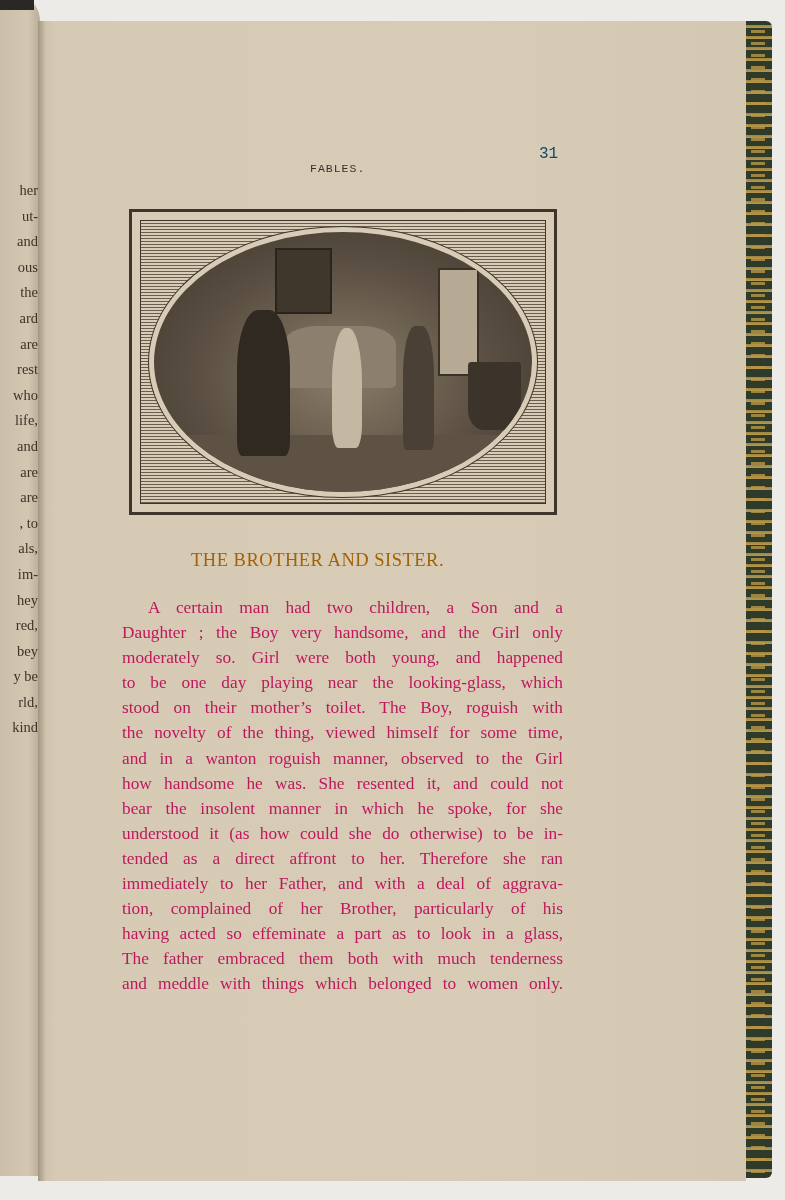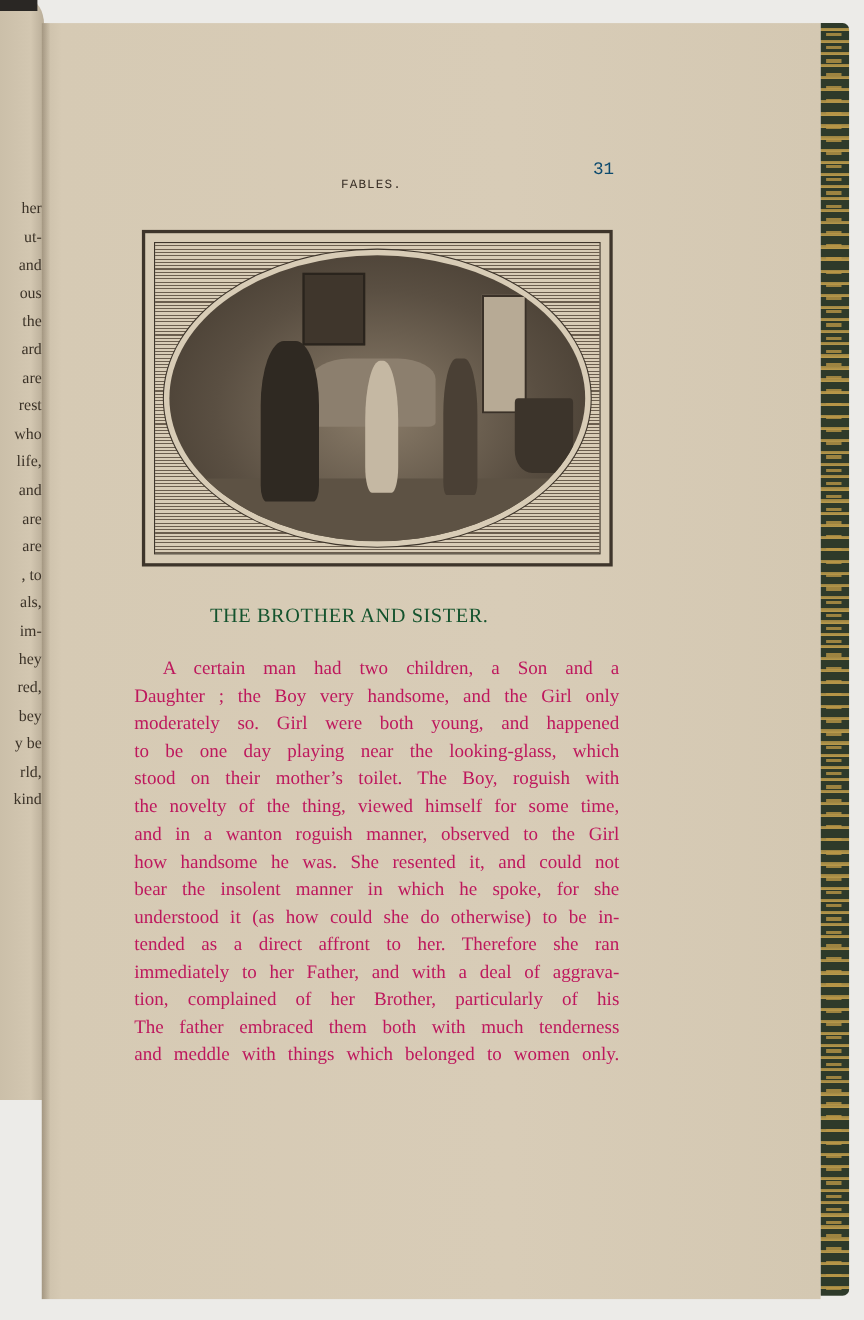--- a/index.html
+++ b/index.html
@@ -2,21 +2,21 @@
 <html><head>
 <meta charset="utf-8">
 <style>
   html, body { margin:0; padding:0; }
   body {
     width:785px; height:1200px; overflow:hidden; position:relative;
     background:#ecebe8;
     font-family:"DejaVu Serif", "Liberation Serif", serif;
   }
   .left-page {
-    position:absolute; left:0; top:0; width:40px; height:1000px;
+    position:absolute; left:0; top:0; width:40px; height:1176px;
     background:linear-gradient(90deg,#cbbfa9 0%,#d3c7b1 70%,#b9ad98 100%);
     border-top-right-radius:14px 22px;
   }
   .left-page-top-shadow { position:absolute; left:0; top:0; width:34px; height:10px; background:#2a2724; }
   .left-page-text {
     position:absolute; right:2px; top:178px; width:60px;
     text-align:right; color:#3c3328; font-size:14.5px;
     font-family:"Liberation Serif", serif; line-height:25.6px;
   }
   .left-page-text div { white-space:nowrap; }
@@ -60,21 +60,21 @@
     background:radial-gradient(ellipse at 50% 55%,#8a7c69 0%,#5a4f42 55%,#3e352b 100%);
   }
   .scene-picture { position:absolute; left:32%; top:6%; width:14%; height:24%; background:#3f362c; border:2px solid #2a241d; }
   .scene-sofa { position:absolute; left:34%; top:36%; width:30%; height:24%; background:#8c7f6e; border-radius:30% 30% 6% 6%; }
   .scene-window { position:absolute; left:75%; top:14%; width:10%; height:40%; background:#b7aa95; border:2px solid #3a3128; }
   .scene-figure { position:absolute; background:#2f2922; border-radius:40% 40% 10% 10%; }
   .scene-girl { position:absolute; left:47%; top:37%; width:8%; height:46%; background:#c5b8a3; border-radius:45% 45% 20% 20%; }
   .scene-floor { position:absolute; left:0; bottom:0; width:100%; height:22%; background:#5d5244; }
   .chapter-title {
     position:absolute; left:191px; top:550px; font-size:18.5px; letter-spacing:.5px;
-    color:#14532d; font-family:"Liberation Serif", serif; white-space:nowrap;
+    color:#a16207; font-family:"Liberation Serif", serif; white-space:nowrap;
   }
   .body-text {
     position:absolute; left:122px; top:595px; width:441px;
     font-family:"Liberation Serif", serif; font-size:17.3px; line-height:25.1px;
     color:#be185d;
   }
   .body-text .line { display:block; text-align:justify; text-align-last:justify; white-space:nowrap; height:25.1px; }
   .body-text .line.indent { padding-left:26px; }
 </style>
 </head>
@@ -142,15 +142,16 @@
   <span class="line">to be one day playing near the looking-glass, which</span>
   <span class="line">stood on their mother’s toilet.  The Boy, roguish with</span>
   <span class="line">the novelty of the thing, viewed himself for some time,</span>
   <span class="line">and in a wanton roguish manner, observed to the Girl</span>
   <span class="line">how handsome he was.  She resented it, and could not</span>
   <span class="line">bear the insolent manner in which he spoke, for she</span>
   <span class="line">understood it (as how could she do otherwise) to be in-</span>
   <span class="line">tended as a direct affront to her.  Therefore she ran</span>
   <span class="line">immediately to her Father, and with a deal of aggrava-</span>
   <span class="line">tion, complained of her Brother, particularly of his</span>
+  <span class="line">having acted so effeminate a part as to look in a glass,</span>
   <span class="line">The father embraced them both with much tenderness</span>
   <span class="line">and meddle with things which belonged to women only.</span>
 </div>
 
 </body></html>

